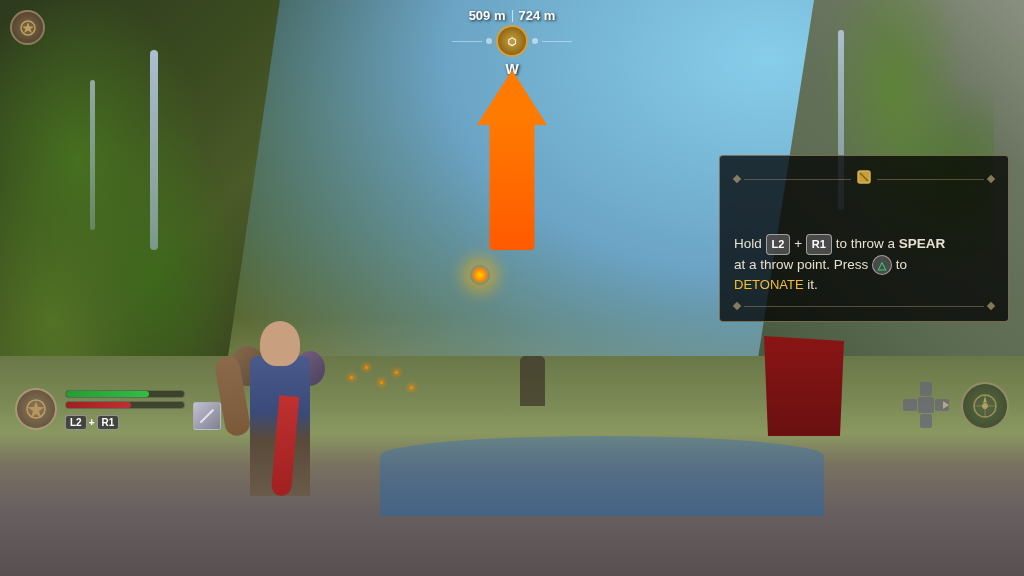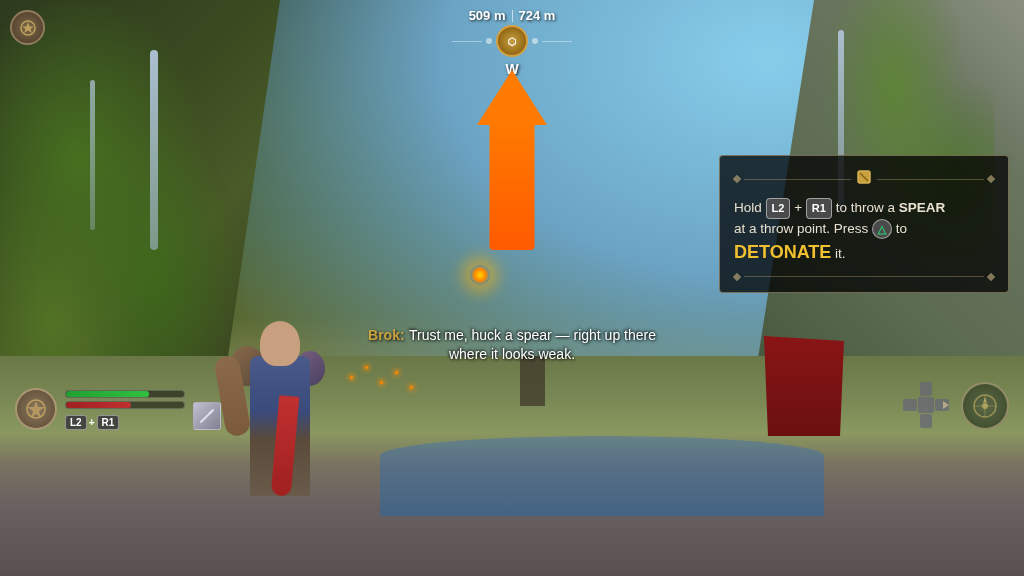--- a/index.html
+++ b/index.html
@@ -322,20 +322,21 @@
       width: 290px;
       background: rgba(0,0,0,0.75);
       border: 1px solid rgba(180,160,120,0.6);
       border-radius: 4px;
       padding: 12px 14px;
     }
     .hint-text {
       color: #e8e0d0;
       font-size: 13.5px;
       line-height: 1.5;
+      margin-top: 36px;
     }
     .button-badge {
       display: inline-flex;
       align-items: center;
       justify-content: center;
       background: rgba(80,80,80,0.9);
       border: 1.5px solid rgba(200,200,200,0.7);
       border-radius: 4px;
       padding: 1px 5px;
       font-size: 11px;
@@ -350,22 +351,22 @@
       background: rgba(80,80,80,0.9);
       border: 1.5px solid rgba(200,200,200,0.7);
       border-radius: 50%;
       width: 20px; height: 20px;
       font-size: 11px;
       color: #2ecc71;
       font-weight: bold;
     }
     .hint-detonate {
       color: #f0c030;
-      font-weight: bold;
-      font-size: 18px;
+      font-weight: normal;
+      font-size: 13px;
       text-align: right;
     }
     .hint-corner-lines {
       display: flex;
       align-items: center;
       gap: 4px;
     }
     .corner-diamond {
       width: 6px; height: 6px;
       background: rgba(180,160,120,0.7);
@@ -627,25 +628,20 @@
     </div>
     <div style="height:8px;"></div>
     <div class="hint-corner-lines">
       <div class="corner-diamond"></div>
       <div class="corner-line"></div>
       <div class="corner-diamond"></div>
     </div>
   </div>
 
   <div class="subtitle-box">
-    <div>
-      <span class="subtitle-speaker">Brok:</span>
-      <span class="subtitle-text"> Trust me, huck a spear — right up there</span>
-    </div>
-    <div class="subtitle-text">where it looks weak.</div>
   </div>
 
   <div class="bottom-left-hud">
     <div class="hud-bottom-row">
       <div class="skill-icon">
         <svg width="22" height="22" viewBox="0 0 22 22">
           <circle cx="11" cy="11" r="9" fill="none" stroke="#c0a060" stroke-width="1.5"></circle>
           <path d="M11 3 L13 9 L20 9 L14 13 L16 20 L11 16 L6 20 L8 13 L2 9 L9 9 Z" fill="#c0a060" opacity="0.8"></path>
         </svg>
       </div>

